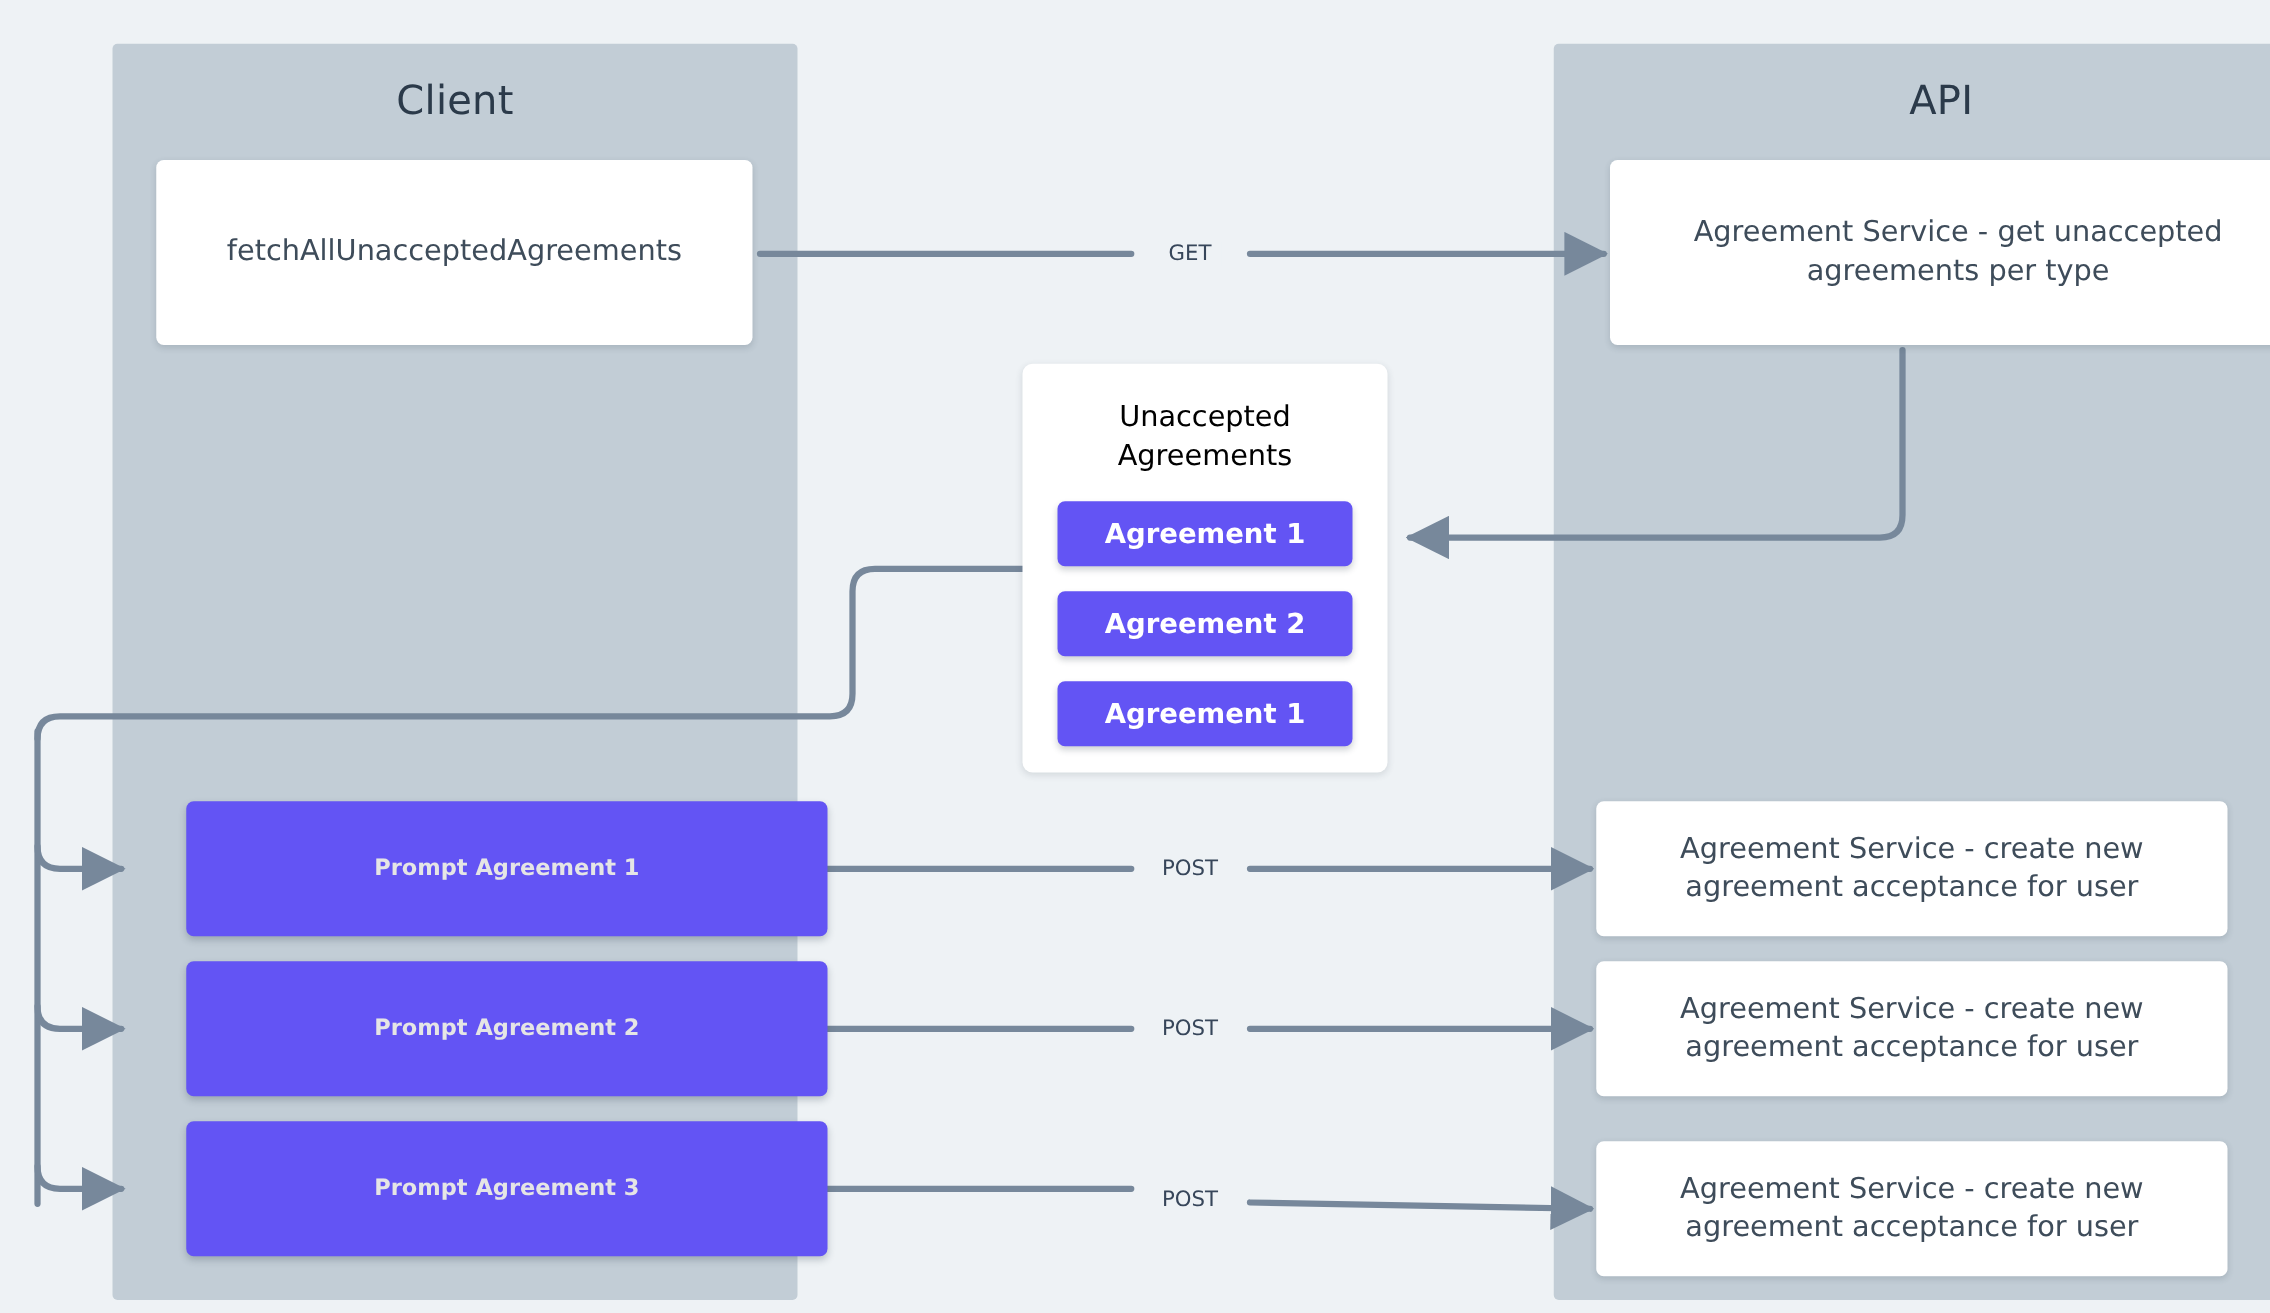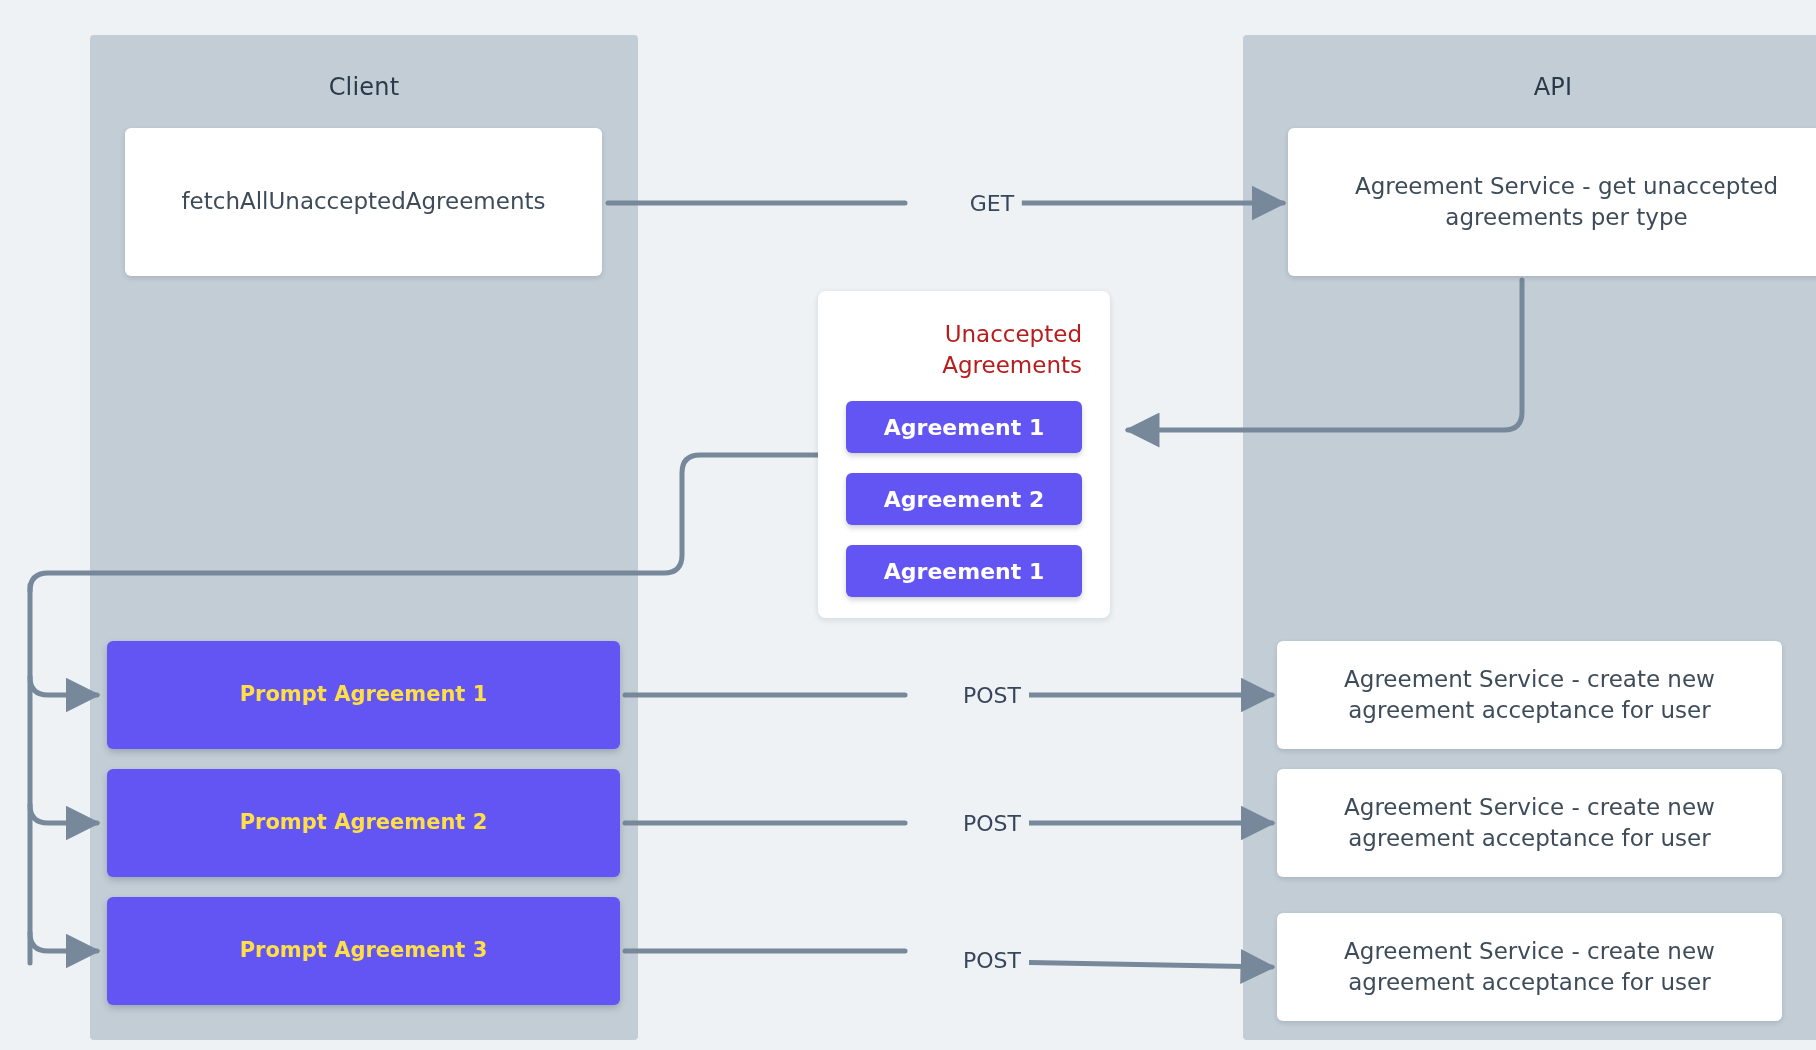--- a/index.html
+++ b/index.html
@@ -28,23 +28,23 @@
     background: #c2cdd6;
     border-radius: 4px;
     box-sizing: border-box;
   }
   .lane-title {
     position: absolute;
     top: 0;
     left: 0;
     right: 0;
     text-align: center;
-    font-size: 24px;
+    font-size: 32px;
     color: #2b3a4a;
-    padding-top: 38px;
+    padding-top: 26px;
     letter-spacing: .2px;
   }
   #lane-client {
     left: 90px;
     top: 35px;
     width: 548px;
     height: 1005px;
   }
   #lane-api {
     left: 1243px;
@@ -66,26 +66,27 @@
   .node-white {
     background: #ffffff;
     color: #3e4c5a;
     font-size: 23px;
     line-height: 1.35;
     box-shadow: 0 2px 5px rgba(40,55,70,.16);
     padding: 8px 18px;
   }
   .node-purple {
     background: #6354f4;
-    color: #fde047;
-    font-size: 21px;
+    color: #e5e5e5;
+    font-size: 18px;
     font-weight: bold;
     line-height: 1.3;
     box-shadow: 0 3px 6px rgba(40,55,70,.25);
     padding: 8px 18px;
+    margin-left: 42px;
   }
 
   
   #node-fetch          { left: 125px;  top: 128px; width: 477px; height: 148px; }
   #node-api-get        { left: 1288px; top: 128px; width: 557px; height: 148px; }
 
   #node-prompt-1       { left: 107px;  top: 641px; width: 513px; height: 108px; }
   #node-prompt-2       { left: 107px;  top: 769px; width: 513px; height: 108px; }
   #node-prompt-3       { left: 107px;  top: 897px; width: 513px; height: 108px; }
 
@@ -101,22 +102,22 @@
     width: 292px;
     height: 327px;
     background: #ffffff;
     border-radius: 8px;
     box-shadow: 0 2px 6px rgba(40,55,70,.14);
     box-sizing: border-box;
     padding: 28px 28px 22px 28px;
   }
   #card-unaccepted .card-title {
     font-size: 23px;
-    color: #b91c1c;
-    text-align: right;
+    color: #000000;
+    text-align: center;
     line-height: 1.35;
     margin-bottom: 20px;
   }
   .agreement-chip {
     height: 52px;
     border-radius: 6px;
     background: #6354f4;
     color: #fff;
     font-size: 22px;
     font-weight: bold;
@@ -125,27 +126,26 @@
     justify-content: center;
     box-shadow: 0 3px 5px rgba(40,55,70,.22);
     margin-bottom: 20px;
     text-align: right;
   }
   .agreement-chip:last-child { margin-bottom: 0; }
 
   
   .edge-label {
     position: absolute;
-    font-size: 22px;
+    font-size: 17px;
     color: #37465a;
     background: #eef2f5;
     padding: 0 8px;
     transform: translate(-50%, -50%);
     white-space: nowrap;
-    margin-left: 40px;
   }
   #label-get    { left: 952px;  top: 203px; }
   #label-post-1 { left: 952px;  top: 695px; }
   #label-post-2 { left: 952px;  top: 823px; }
   #label-post-3 { left: 952px;  top: 960px; }
 
   
   #connectors { position: absolute; left: 0; top: 0; }
 </style>
 </head>

